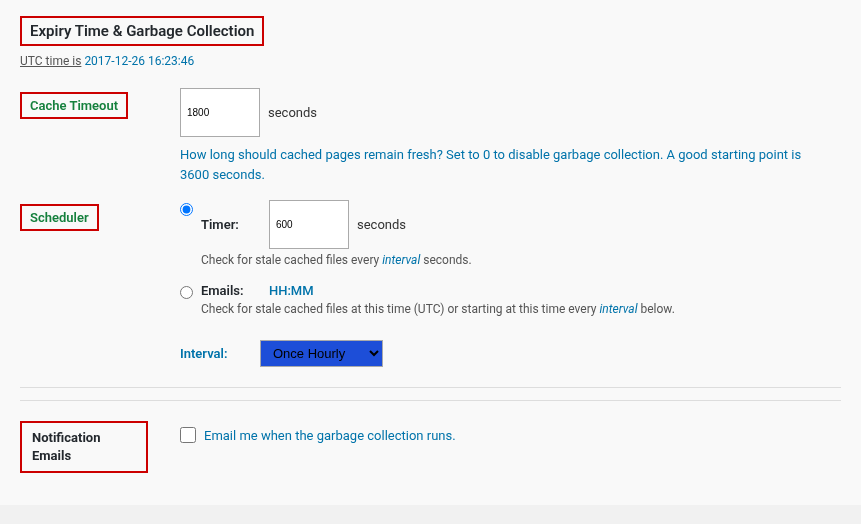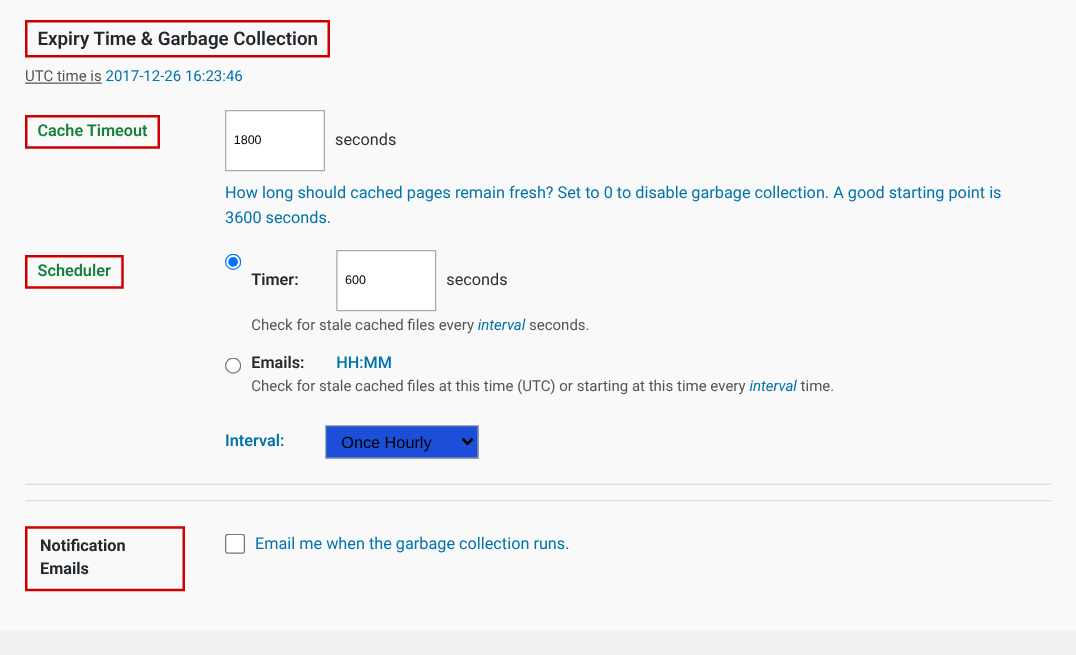--- a/index.html
+++ b/index.html
@@ -255,21 +255,21 @@
       </div>
 
       <div class="radio-option" style="margin-bottom: 8px;">
         <input type="radio" name="scheduler_type" style="">
         <div>
           <div class="inline-row">
             <span class="option-label">Emails:</span>
             <span class="hhmm-label">HH:MM</span>
           </div>
           <div class="option-subtext">
-            <span>Check for stale cached files at this time (UTC) or starting at this time every </span><em>interval</em><span> time.</span>
+            <span>Check for stale cached files at this time (UTC) or starting at this time every </span><em>interval</em><span> below.</span>
           </div>
         </div>
       </div>
 
     </div>
   </div>
 
   
   <div class="interval-row">
     <span class="interval-label">Interval:</span>

